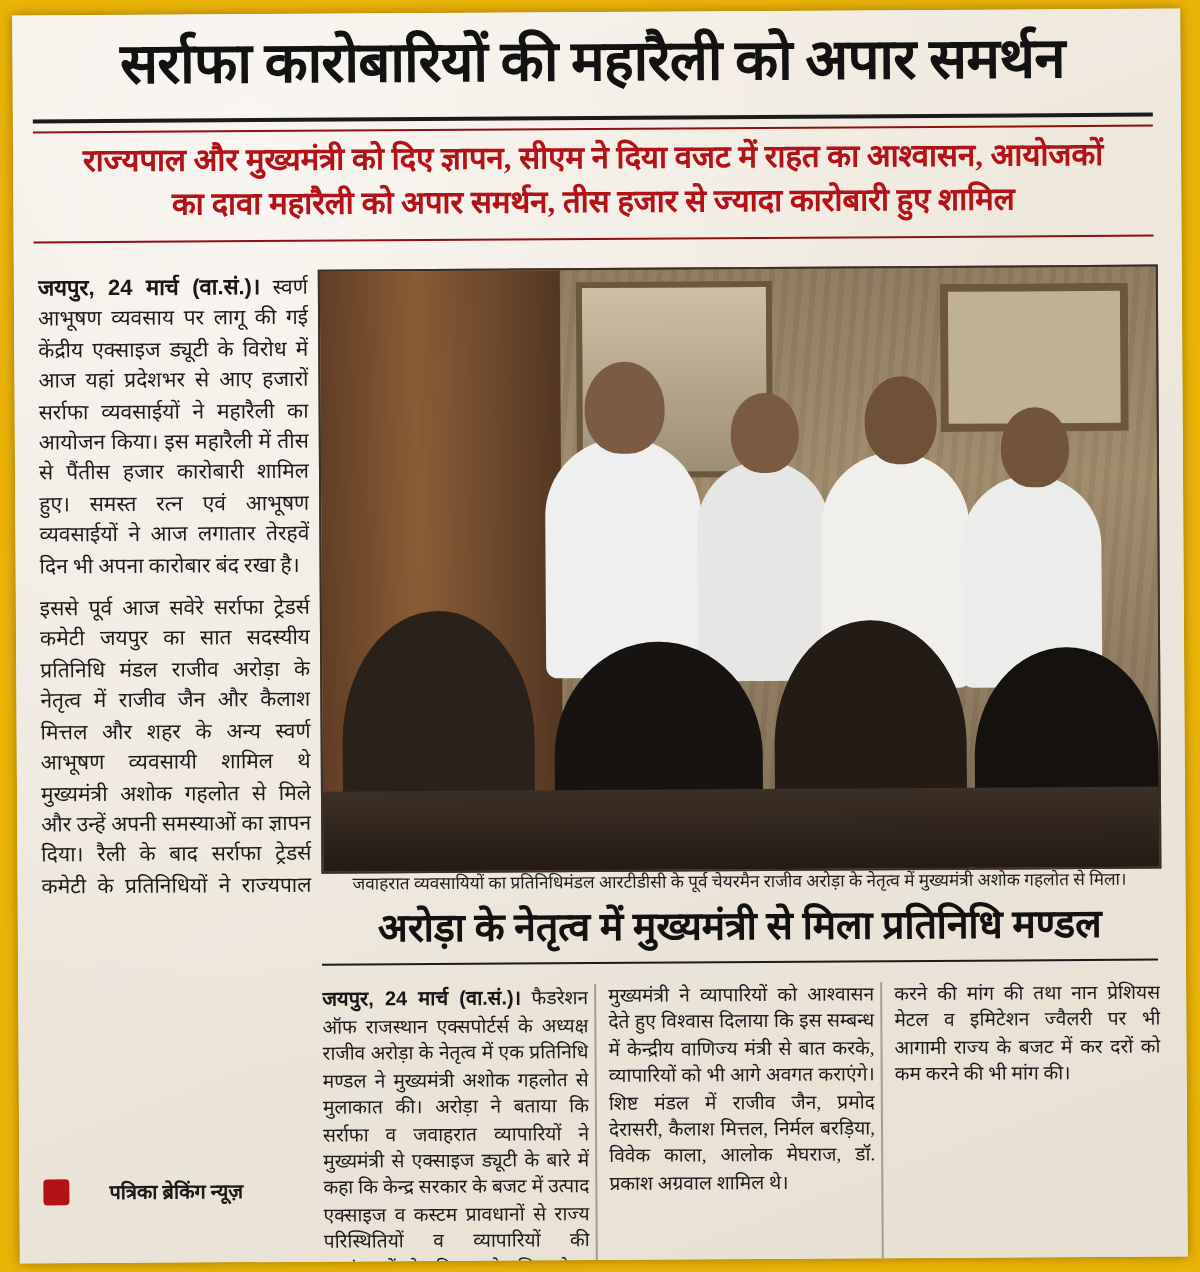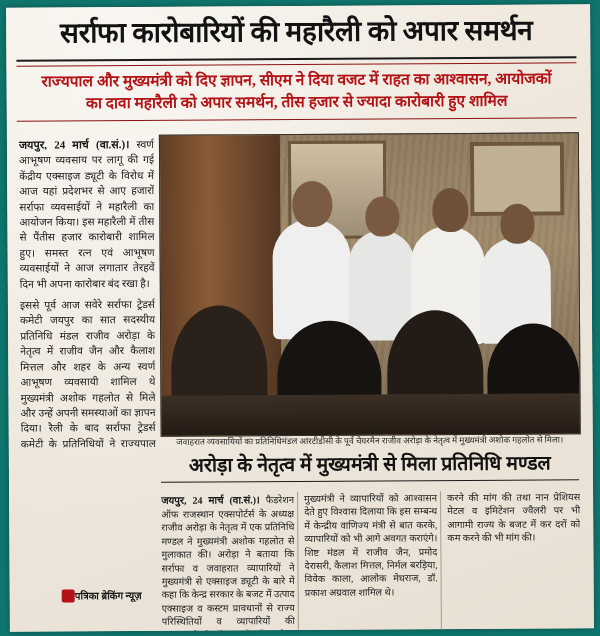--- a/index.html
+++ b/index.html
@@ -7,21 +7,21 @@
     padding: 0;
     background: #b9b4ac;
   }
   body {
     font-family: "Liberation Sans", sans-serif;
   }
   .page {
     position: relative;
     width: 600px;
     height: 636px;
-    background: #0f766e;
+    background: #eab308;
     overflow: hidden;
   }
   .clip {
     position: absolute;
     left: 8px;
     top: 6px;
     width: 584px;
     height: 624px;
     background: #efe9df;
     box-shadow: 0 0 6px rgba(0,0,0,0.35);
@@ -80,21 +80,21 @@
   
   .col-left {
     position: absolute;
     left: 12px;
     top: 130px;
     width: 135px;
     height: 310px;
     overflow: hidden;
   }
   .dateline {
-    font-family: Liberation Serif, serif;
+    font-family: Liberation Sans, sans-serif;
     font-weight: bold;
     font-size: 11px;
     line-height: 15px;
     color: #171717;
   }
   .body-text {
     font-family: "Liberation Serif", serif;
     font-size: 10.5px;
     line-height: 15.4px;
     color: #1b1b1b;
@@ -228,22 +228,21 @@
 
   
   .footer-logo {
     position: absolute;
     left: 12px;
     top: 580px;
     width: 120px;
     height: 16px;
     display: flex;
     align-items: center;
-    gap: 0;
-    justify-content: flex-end;
+    gap: 20px;
   }
   .logo-mark {
     width: 13px; height: 13px;
     background: #b31217;
     border-radius: 2px;
   }
   .logo-text {
     font-family: "Liberation Serif", serif;
     font-weight: bold;
     font-size: 10px;

